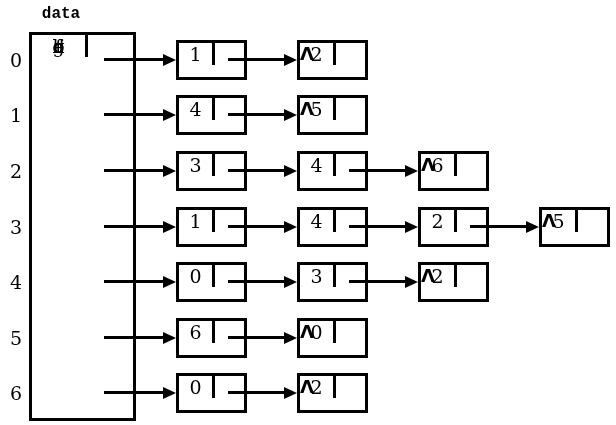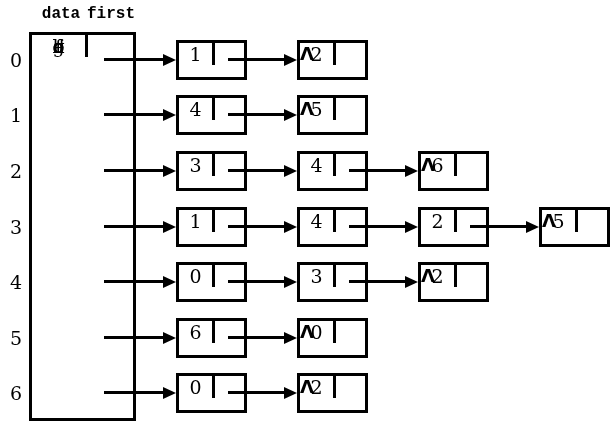--- a/index.html
+++ b/index.html
@@ -86,21 +86,20 @@
     font-family: "DejaVu Sans", sans-serif;
     font-weight: bold;
     font-size: 18px;
   }
 </style>
 </head>
 <body>
 
 <div id="stage">
   <div class="hdr" id="hdr-data">data</div>
-  <div class="hdr" id="hdr-first">first</div>
   <div id="vtable">
       <div class="trow">
         <div class="tcell data">f</div>
         <div class="tcell first"></div>
       </div>
       <div class="trow">
         <div class="tcell data">b</div>
         <div class="tcell first"></div>
       </div>
       <div class="trow">

